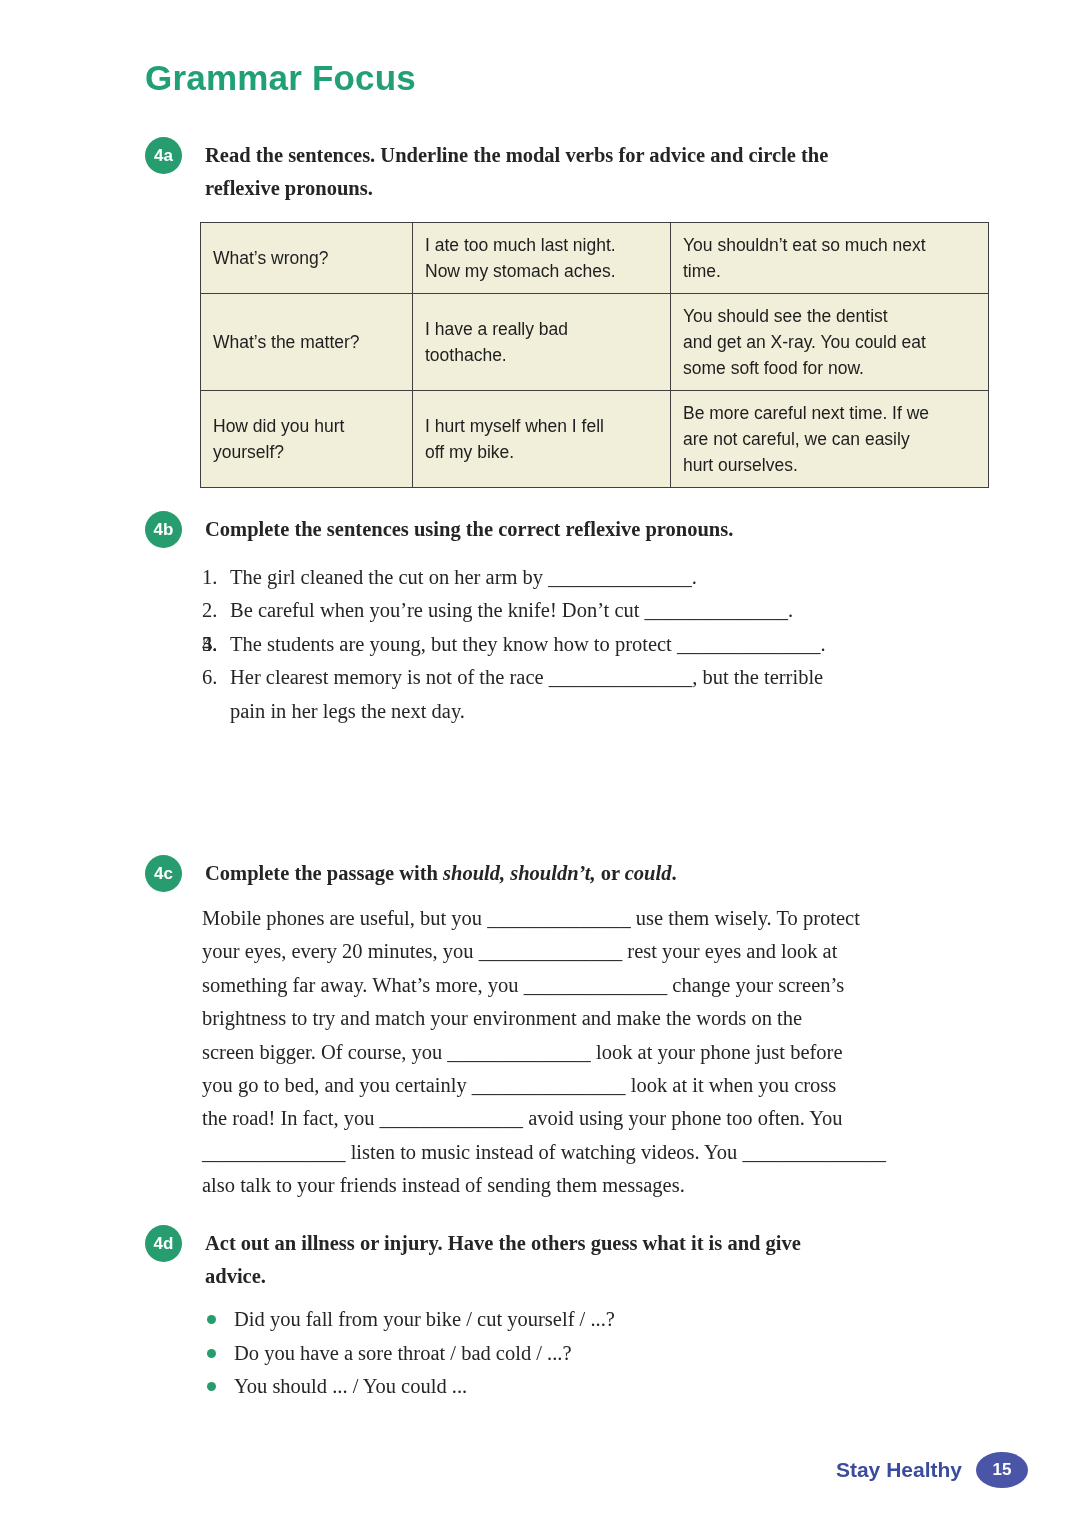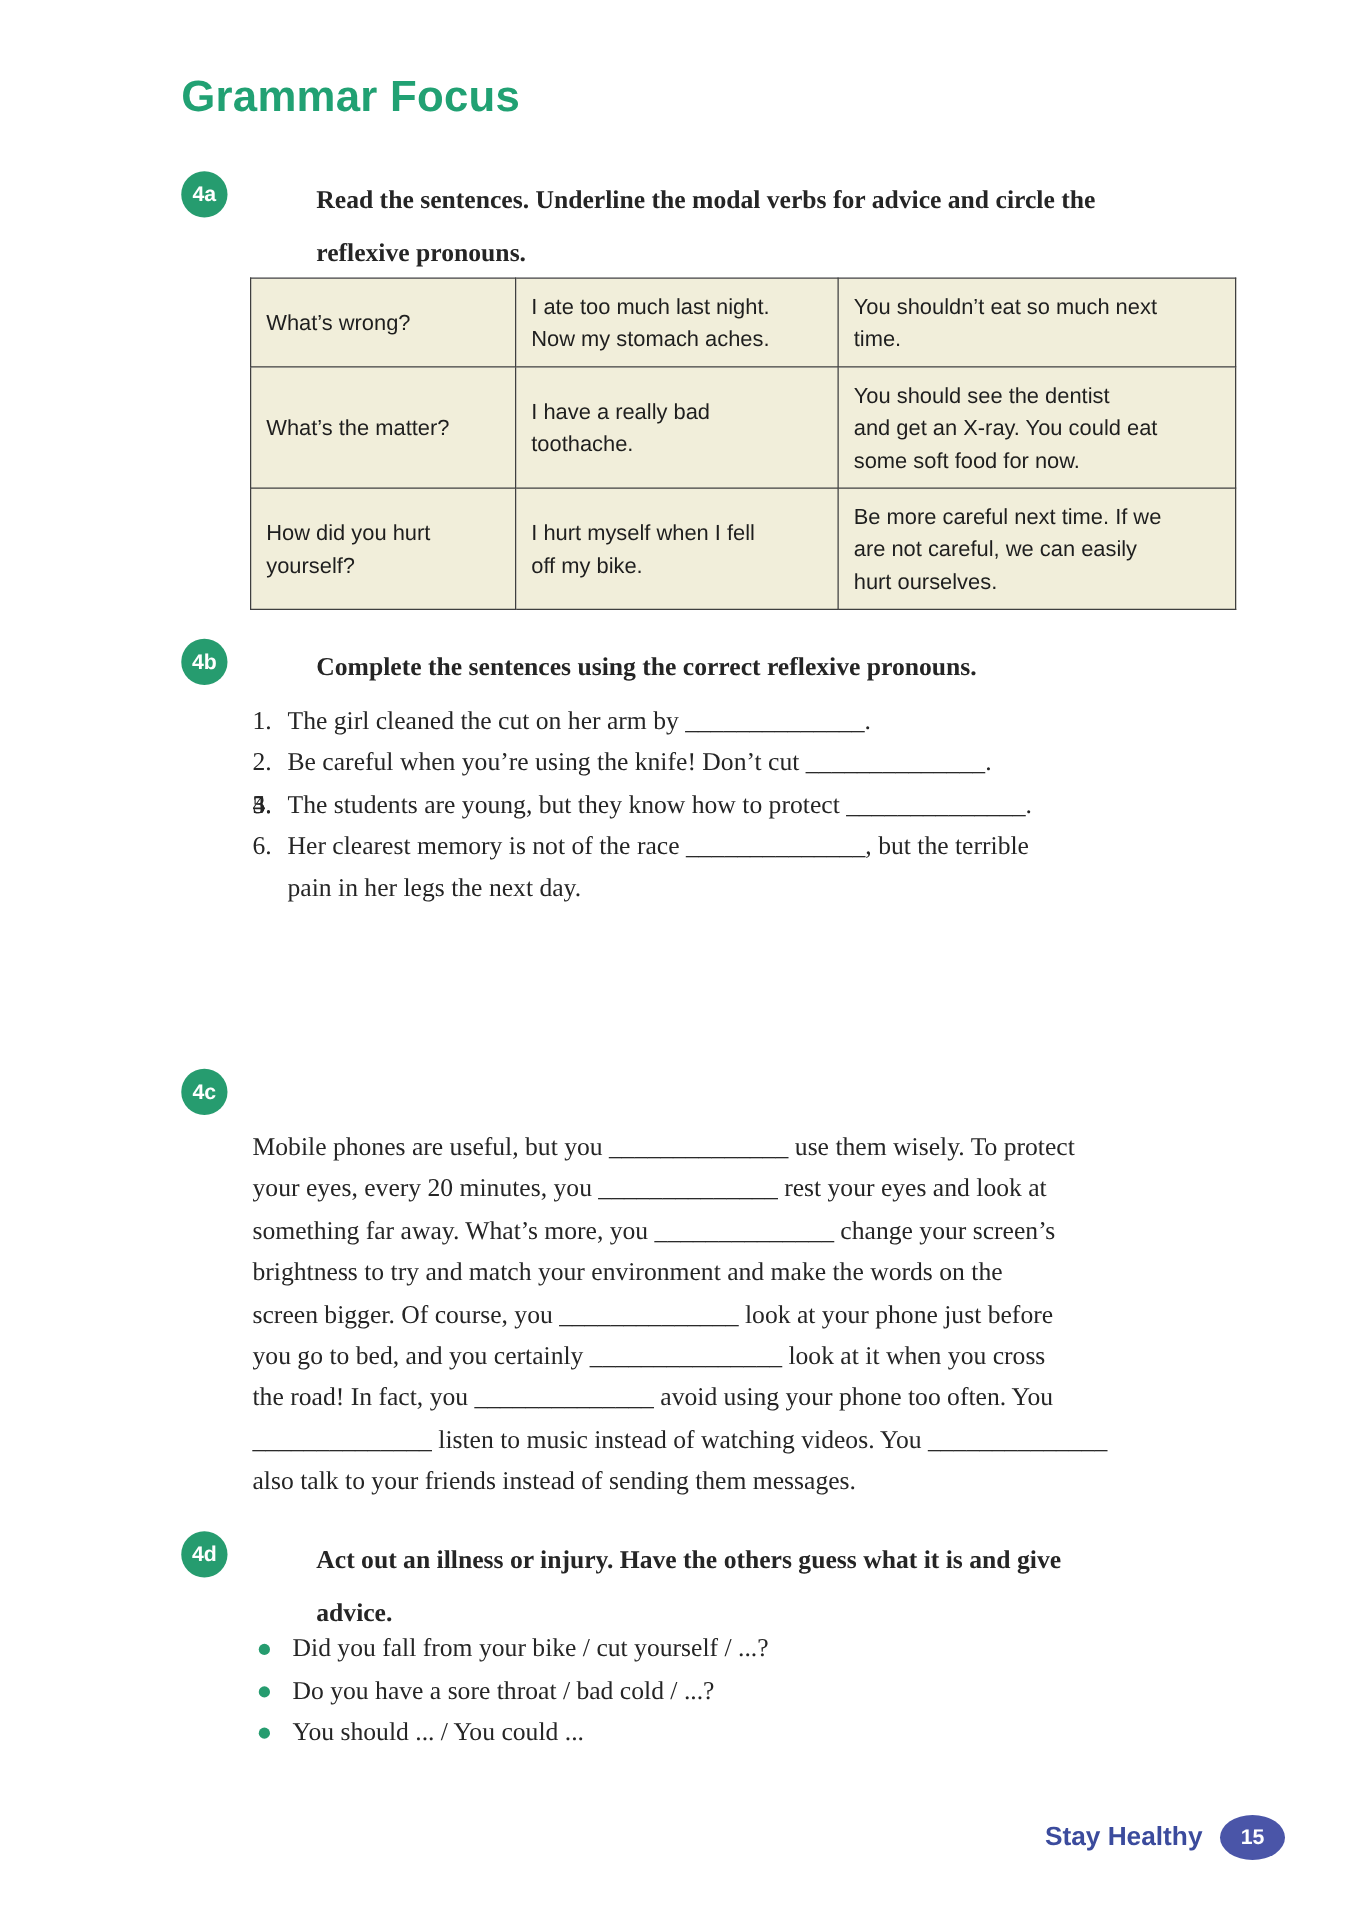--- a/index.html
+++ b/index.html
@@ -30,36 +30,35 @@
     font-weight:bold;font-size:35px;
     color:var(--green);
     letter-spacing:0.2px;
   }
 
   
   .sec-header{
     position:absolute;left:145px;
     display:flex;align-items:flex-start;
     width:860px;
-    gap:36px;
   }
   .badge{
     flex:0 0 auto;
     width:37px;height:37px;border-radius:50%;
     background:var(--badge-green);
     color:#ffffff;
     font-family:"Liberation Sans",sans-serif;
     font-weight:bold;font-size:17px;
     display:flex;align-items:center;justify-content:center;
     margin-top:-2px;
   }
   .instruction{
-    margin-left:35px;
+    margin-left:23px;
     font-weight:bold;font-size:20.5px;
-    line-height:43px;
+    line-height:33px;
     width:780px;
   }
   .instruction .bi{font-style:italic;}
 
   
   .qa-table{
     position:absolute;left:200px;top:222px;
     border-collapse:collapse;
     width:788px;
     font-family:"Liberation Sans",sans-serif;
@@ -199,20 +198,21 @@
     </li>
     <li>
       <span class="num">6.</span>
       <span class="prewrap">Her clearest memory is not of the race ______________, but the terrible
 pain in her legs the next day.</span>
     </li>
   </ol>
 
   <div class="sec-header" style="top:857px;">
     <div class="badge">4c</div>
+    <p class="instruction"><span>Complete the passage with </span><span class="bi">should, shouldn’t,</span><span> or </span><span class="bi">could</span><span>.</span></p>
   </div>
 
   <p class="passage prewrap">Mobile phones are useful, but you ______________ use them wisely. To protect
 your eyes, every 20 minutes, you ______________ rest your eyes and look at
 something far away. What’s more, you ______________ change your screen’s
 brightness to try and match your environment and make the words on the
 screen bigger. Of course, you ______________ look at your phone just before
 you go to bed, and you certainly _______________ look at it when you cross
 the road! In fact, you ______________ avoid using your phone too often. You
 ______________ listen to music instead of watching videos. You ______________

